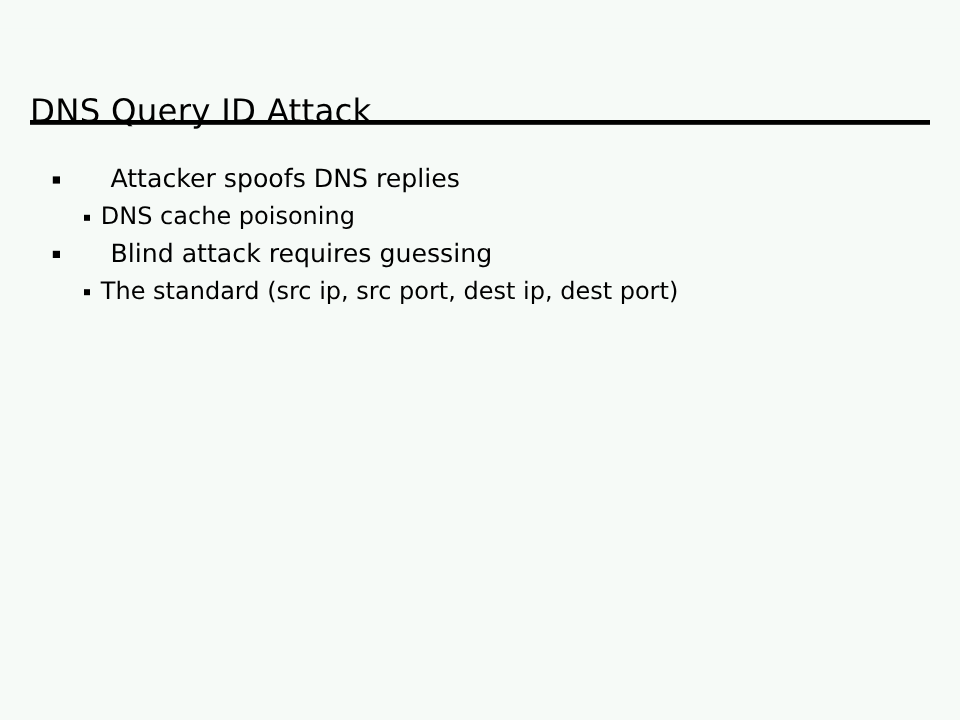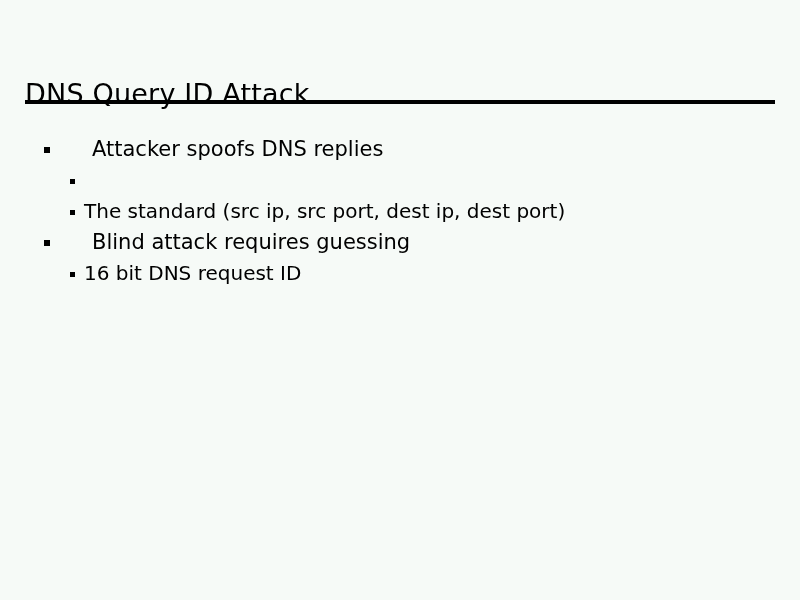--- a/index.html
+++ b/index.html
@@ -112,32 +112,29 @@
 
   <ul class="body-list">
 
     <li class="bullet-line level-1">
       <span class="marker"></span>
       <span class="bullet-text">Attacker spoofs DNS replies</span>
     </li>
 
     <li class="bullet-line level-2">
       <span class="marker"></span>
-    </li>
-
-    <li class="bullet-line level-2">
-      <span class="marker"></span>
-      <span class="bullet-text">The standard (src ip, src port, dest ip, dest port)</span>
+      <span class="bullet-text">DNS cache poisoning</span>
     </li>
 
     <li class="bullet-line level-1">
       <span class="marker"></span>
       <span class="bullet-text">Blind attack requires guessing</span>
     </li>
 
     <li class="bullet-line level-2">
       <span class="marker"></span>
-      <span class="bullet-text">16 bit DNS request ID</span>
+      <span class="bullet-text">The standard (src ip, src port, dest ip, dest port)</span>
     </li>
+
 
   </ul>
 
 </div>
 
 </body></html>

